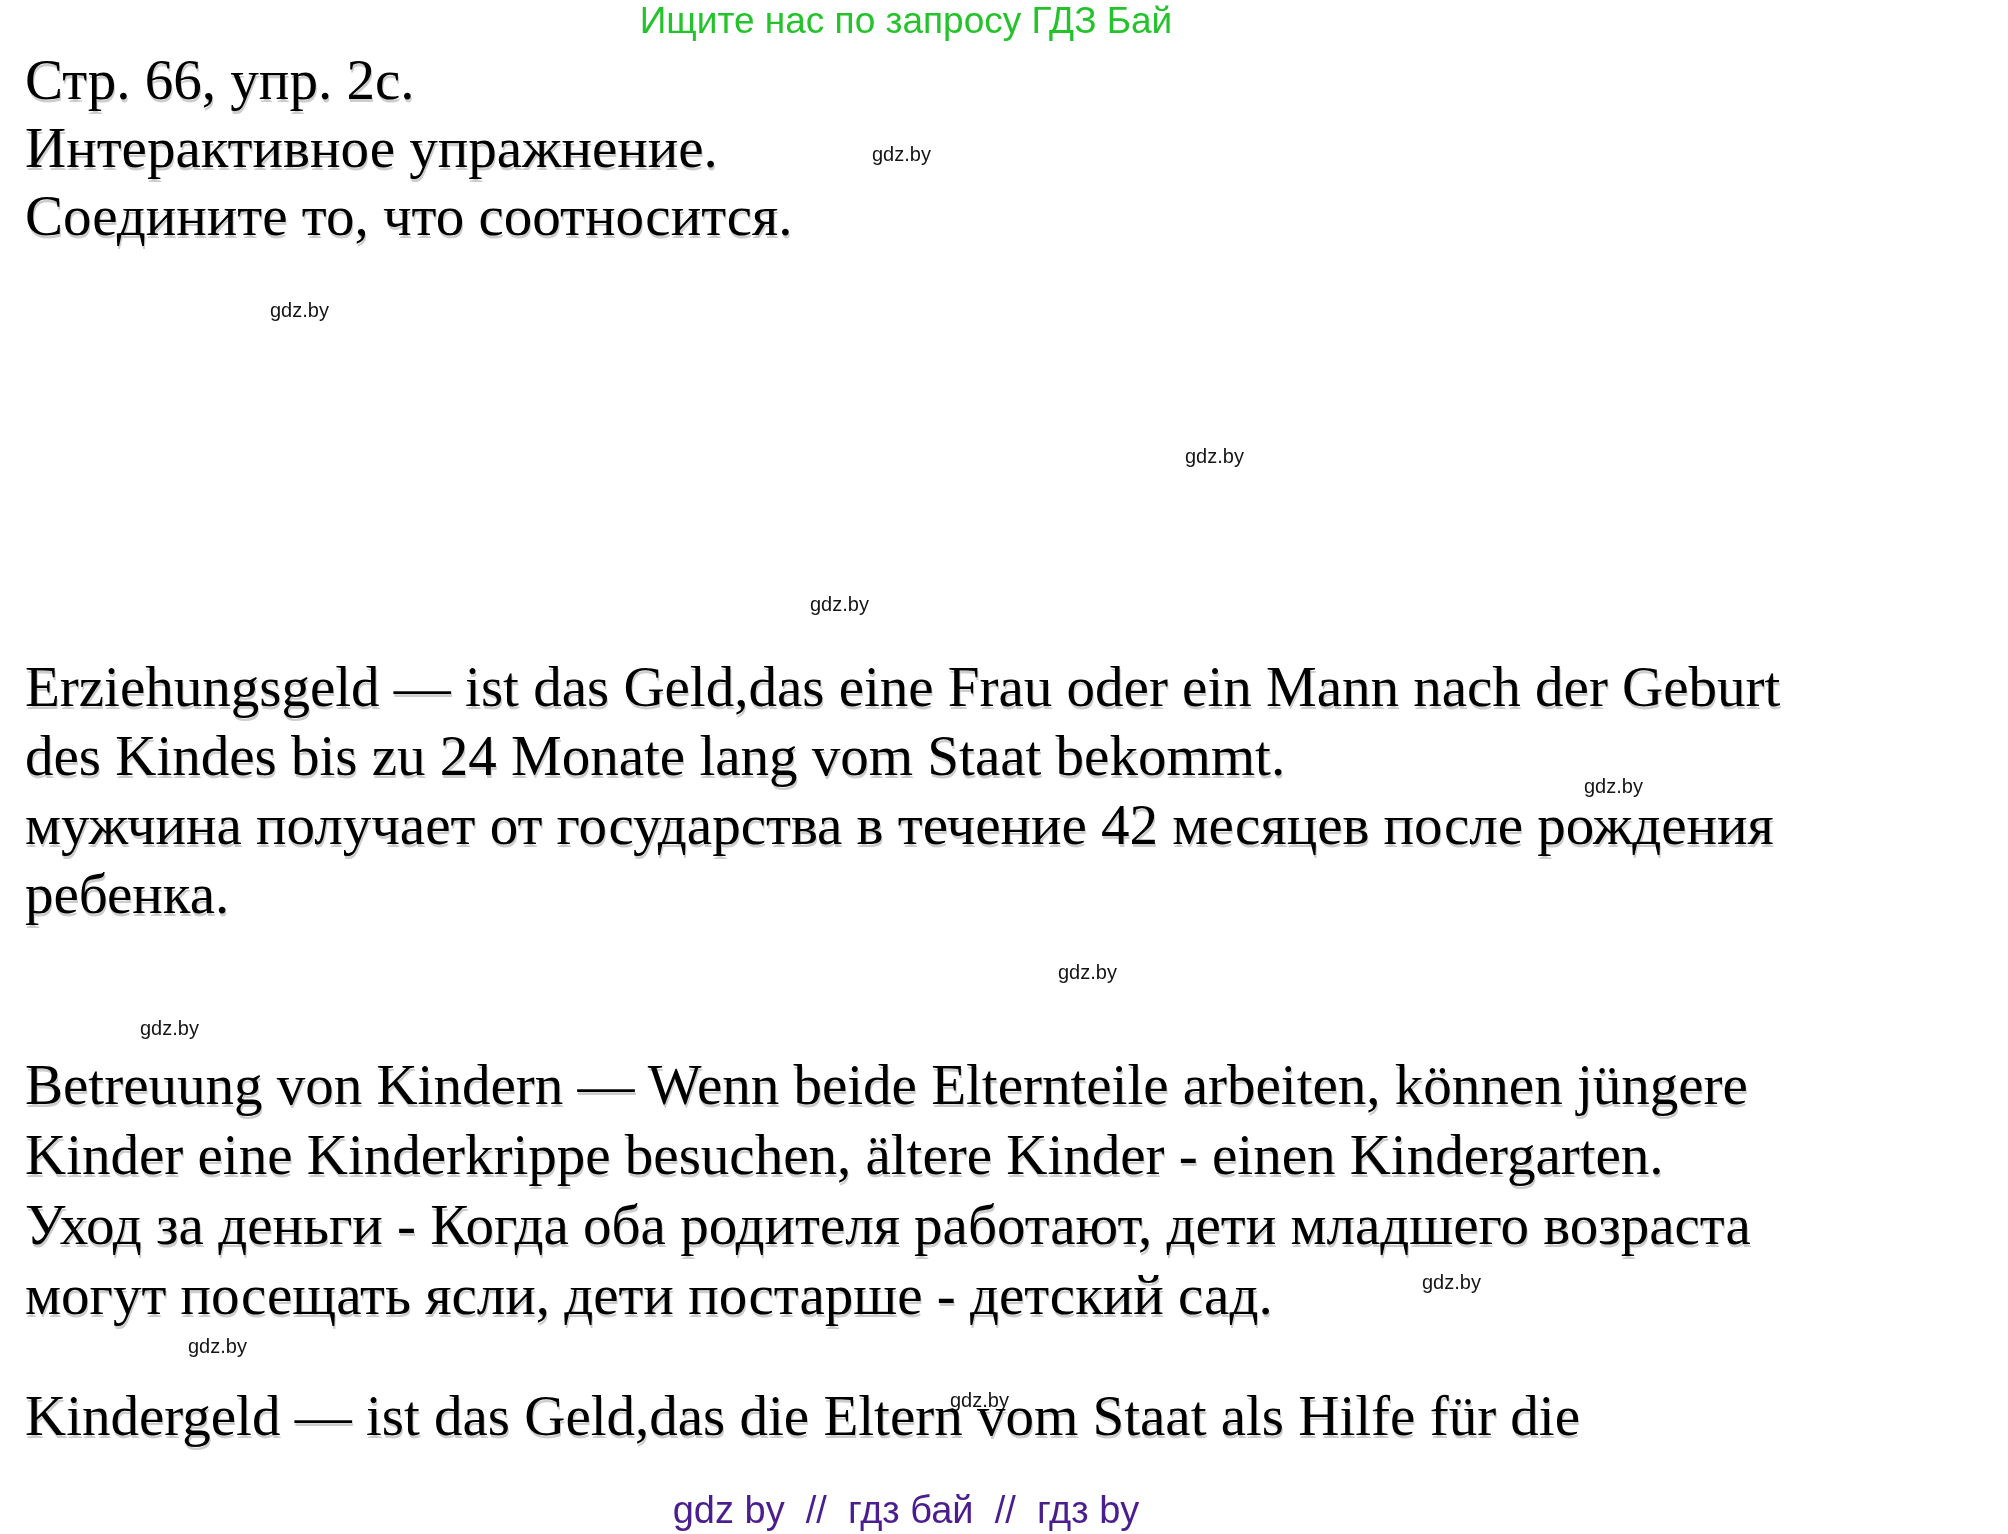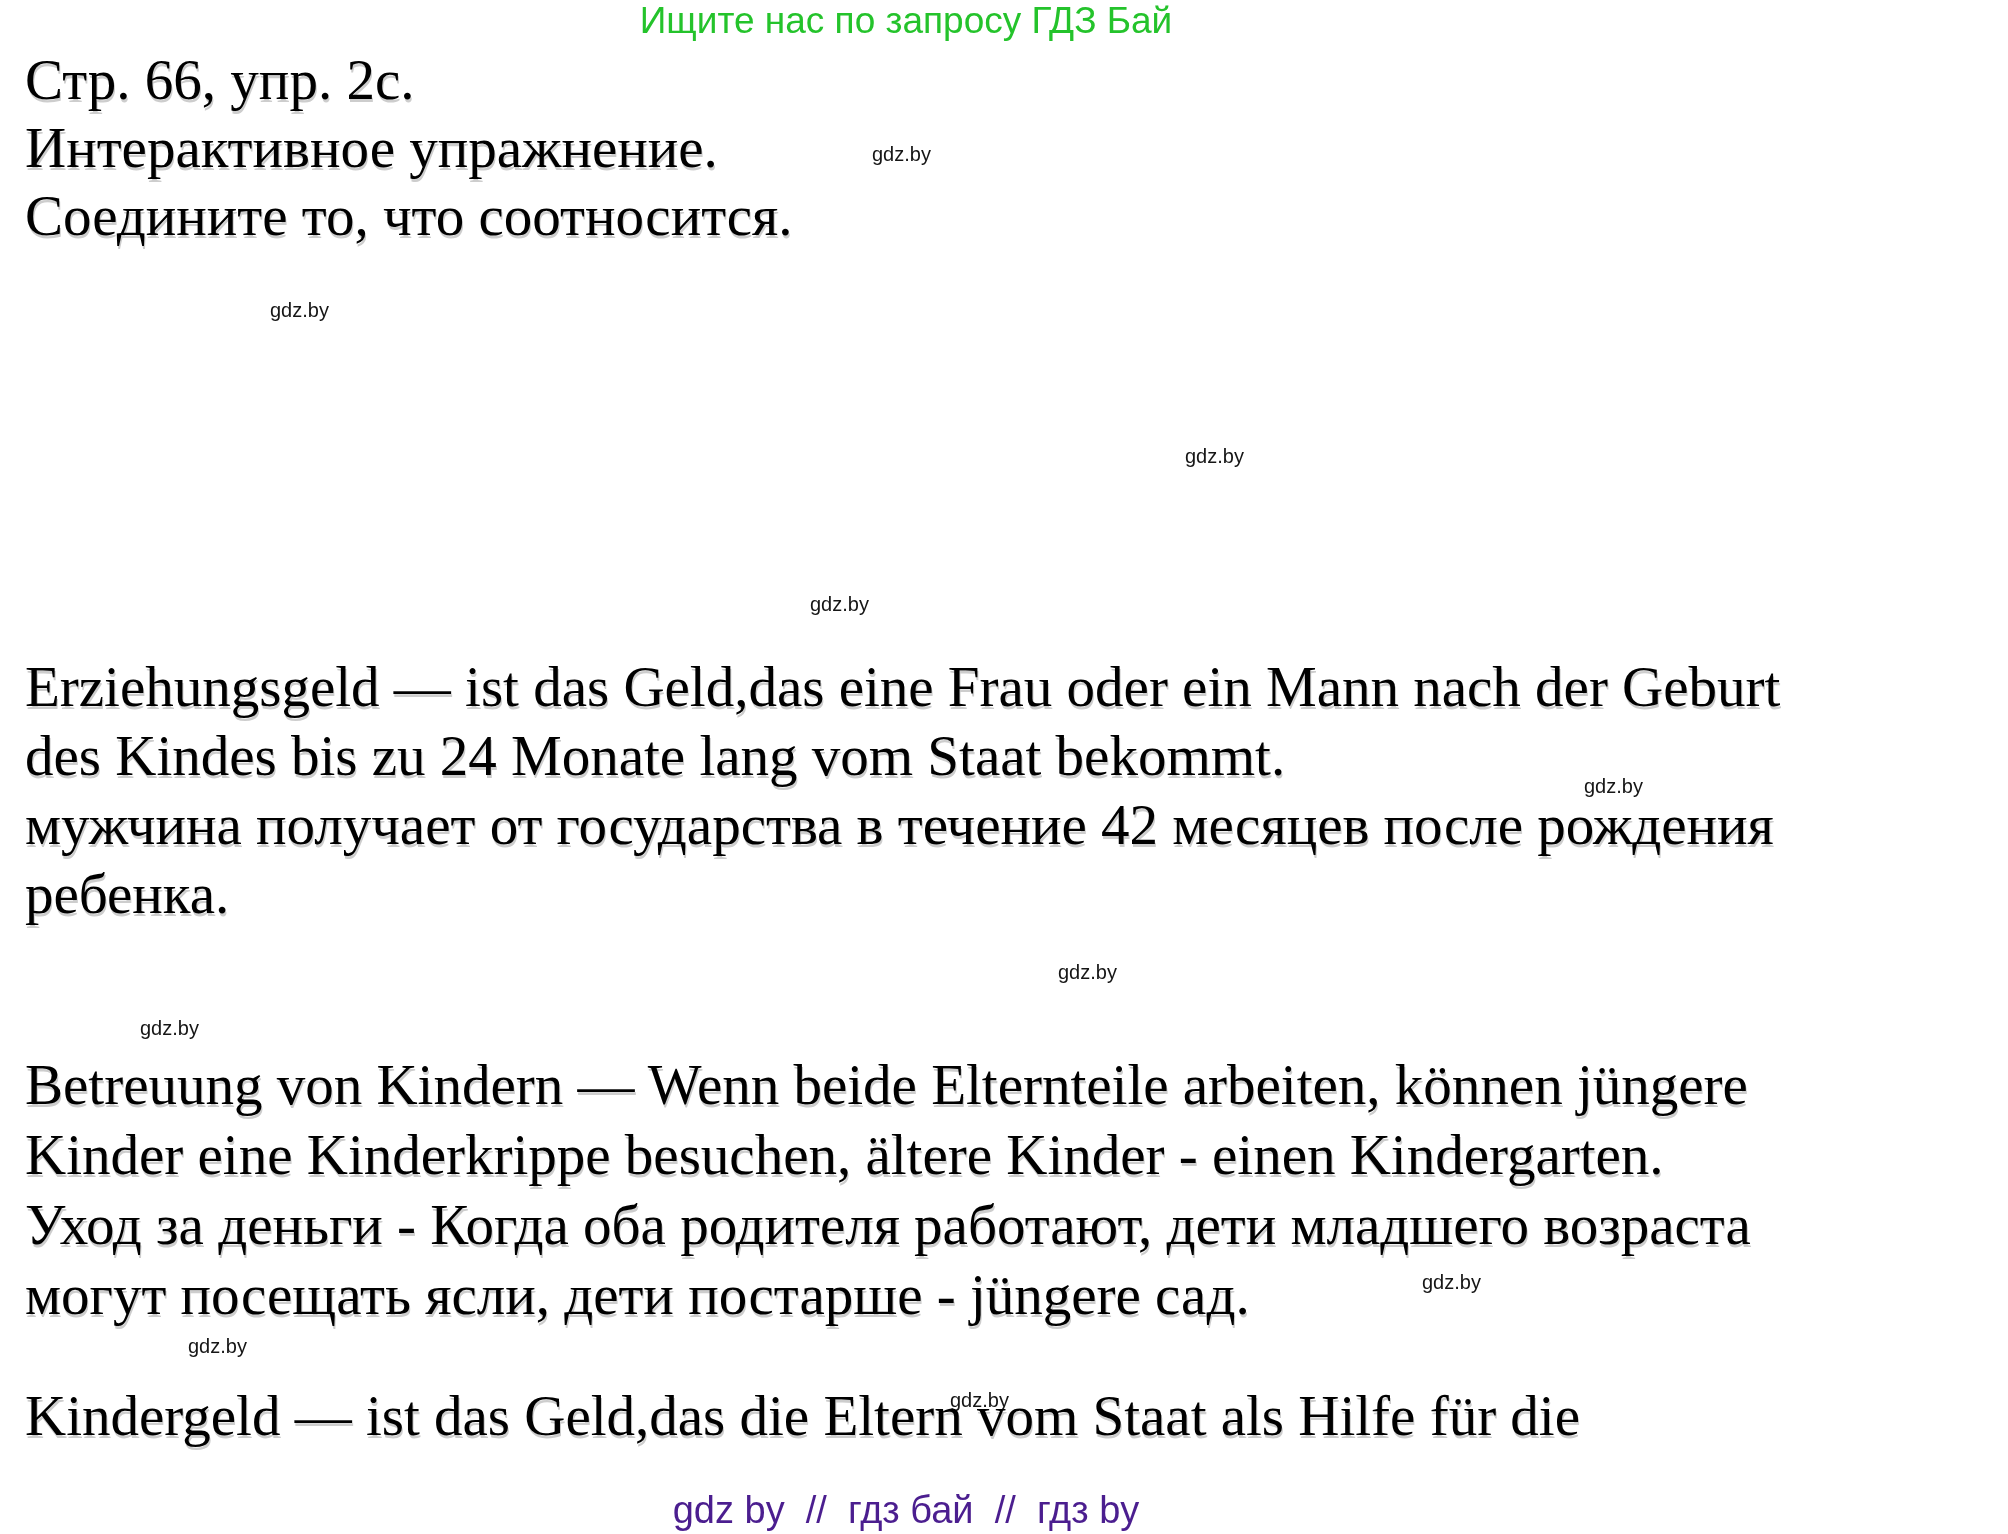--- a/index.html
+++ b/index.html
@@ -95,21 +95,21 @@
     <div class="line">Erziehungsgeld — ist das Geld,das eine Frau oder ein Mann nach der Geburt</div>
     <div class="line">des Kindes bis zu 24 Monate lang vom Staat bekommt.</div>
     <div class="line">мужчина получает от государства в течение 42 месяцев после рождения</div>
     <div class="line">ребенка.</div>
   </div>
 
   <div class="textblock para-3 lh70">
     <div class="line">Betreuung von Kindern — Wenn beide Elternteile arbeiten, können jüngere</div>
     <div class="line">Kinder eine Kinderkrippe besuchen, ältere Kinder - einen Kindergarten.</div>
     <div class="line">Уход за деньги - Когда оба родителя работают, дети младшего возраста</div>
-    <div class="line">могут посещать ясли, дети постарше - jüngere сад.</div>
+    <div class="line">могут посещать ясли, дети постарше - детский сад.</div>
   </div>
 
   <div class="textblock para-4 lh70">
     <div class="line">Kindergeld — ist das Geld,das die Eltern vom Staat als Hilfe für die</div>
   </div>
 
   <div class="footer" style="color: rgb(75, 30, 143);">gdz by  //  гдз бай  //  гдз by</div>
 
 </div>
 

